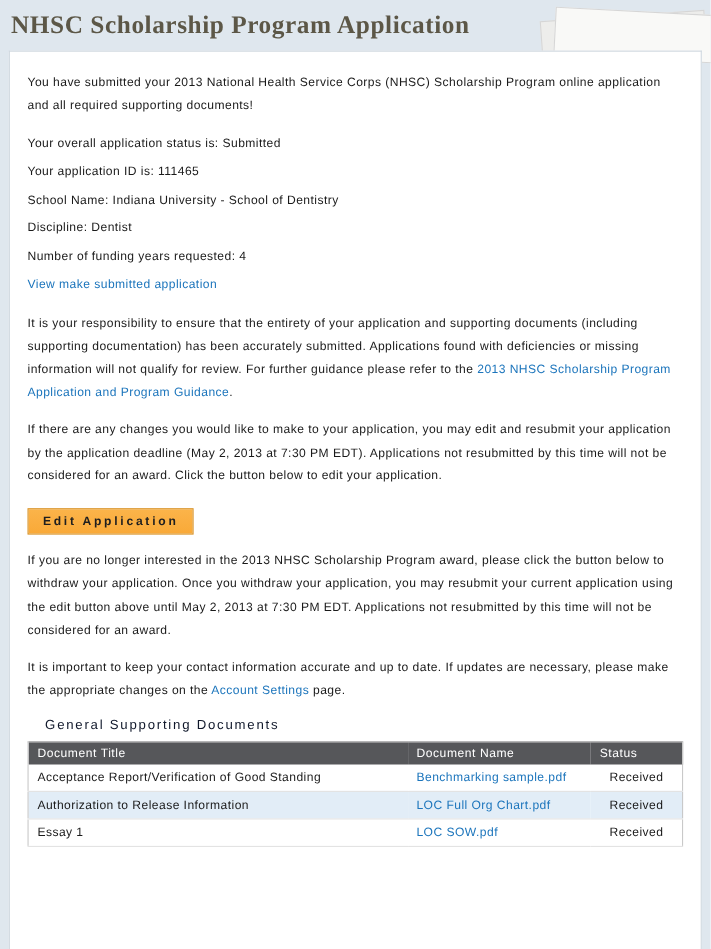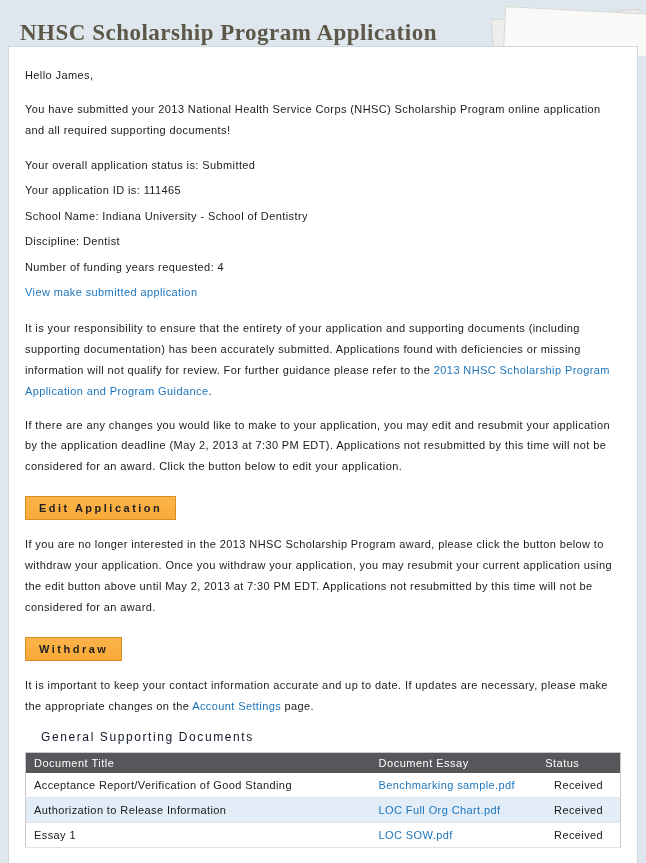--- a/index.html
+++ b/index.html
@@ -18,21 +18,21 @@
     background:var(--page-bg);
     font-family:"Liberation Sans","DejaVu Sans",sans-serif;
     font-size:11px;color:#1a1a1a;letter-spacing:.4px;
   }
   .page-header{
     position:relative;height:46px;padding:10px 0 0 10px;z-index:2;
   }
   .page-title{
     font-family:"Liberation Serif","DejaVu Serif",serif;
     font-size:23px;font-weight:bold;color:var(--title-color);
-    letter-spacing:.5px;margin:10px;
+    letter-spacing:.5px;margin:0;
   }
   .paper-decor{position:absolute;top:4px;right:-14px;width:190px;height:60px;z-index:1;}
   .paper-decor .sheet{
     position:absolute;border:1px solid #d6d6d6;background:#f6f6f4;
   }
   .sheet.s1{width:150px;height:44px;right:18px;top:10px;transform:rotate(-4deg);background:#ededeb;}
   .sheet.s2{width:150px;height:44px;right:6px;top:6px;transform:rotate(3deg);background:#f9f9f7;}
   .content-card{
     position:relative;z-index:3;
     margin:0 8px;background:#ffffff;border:1px solid #cfd8df;border-bottom:none;
@@ -78,21 +78,20 @@
   <h1 class="page-title">NHSC Scholarship Program Application</h1>
 </div>
 
 <div class="paper-decor">
   <div class="sheet s1"></div>
   <div class="sheet s2"></div>
 </div>
 
 <div class="content-card">
 
-  <p>Hello James,</p>
 
   <p>You have submitted your 2013 National Health Service Corps (NHSC) Scholarship Program online application and all required supporting documents!</p>
 
   <p class="info-line">Your overall application status is: Submitted</p>
   <p class="info-line">Your application ID is: 111465</p>
   <p class="info-line">School Name: Indiana University - School of Dentistry</p>
   <p class="info-line">Discipline: Dentist</p>
   <p class="info-line">Number of funding years requested: 4</p>
 
   <p class="link-line">
@@ -100,31 +99,30 @@
   </p>
 
   <p><span>It is your responsibility to ensure that the entirety of your application and supporting documents (including supporting documentation) has been accurately submitted. Applications found with deficiencies or missing information will not qualify for review. For further guidance please refer to the </span><a>2013 NHSC Scholarship Program Application and Program Guidance</a><span>.</span></p>
 
   <p>If there are any changes you would like to make to your application, you may edit and resubmit your application by the application deadline (May 2, 2013 at 7:30 PM EDT). Applications not resubmitted by this time will not be considered for an award. Click the button below to edit your application.</p>
 
   <button class="btn">Edit Application</button>
 
   <p>If you are no longer interested in the 2013 NHSC Scholarship Program award, please click the button below to withdraw your application. Once you withdraw your application, you may resubmit your current application using the edit button above until May 2, 2013 at 7:30 PM EDT. Applications not resubmitted by this time will not be considered for an award.</p>
 
-  <button class="btn">Withdraw</button>
 
   <p><span>It is important to keep your contact information accurate and up to date. If updates are necessary, please make the appropriate changes on the </span><a>Account Settings</a><span> page.</span></p>
 
   <h2 class="section-heading">General Supporting Documents</h2>
 
   <table class="docs">
     <thead>
       <tr>
         <th class="col-title">Document Title</th>
-        <th class="col-name">Document Essay</th>
+        <th class="col-name">Document Name</th>
         <th class="col-status">Status</th>
       </tr>
     </thead>
     <tbody>
         <tr>
           <td class="col-title">Acceptance Report/Verification of Good Standing</td>
           <td class="col-name"><a>Benchmarking sample.pdf</a></td>
           <td class="col-status">Received</td>
         </tr>
         <tr>

